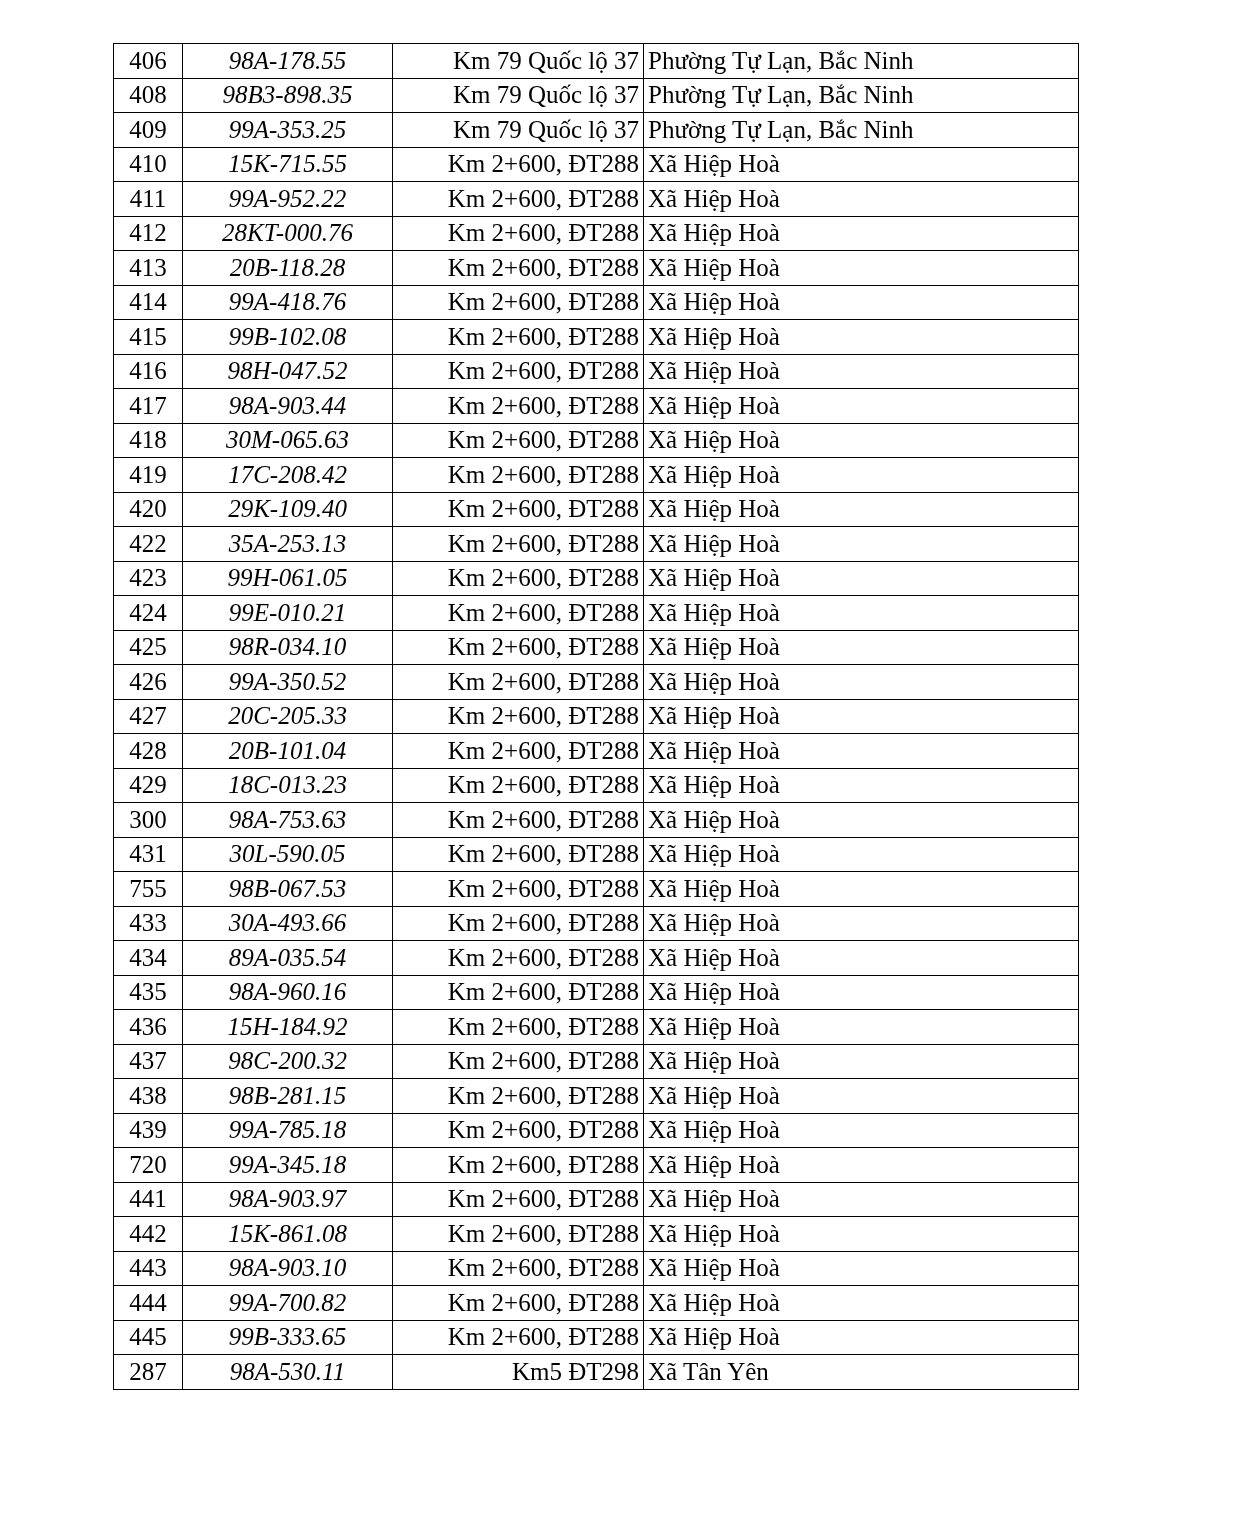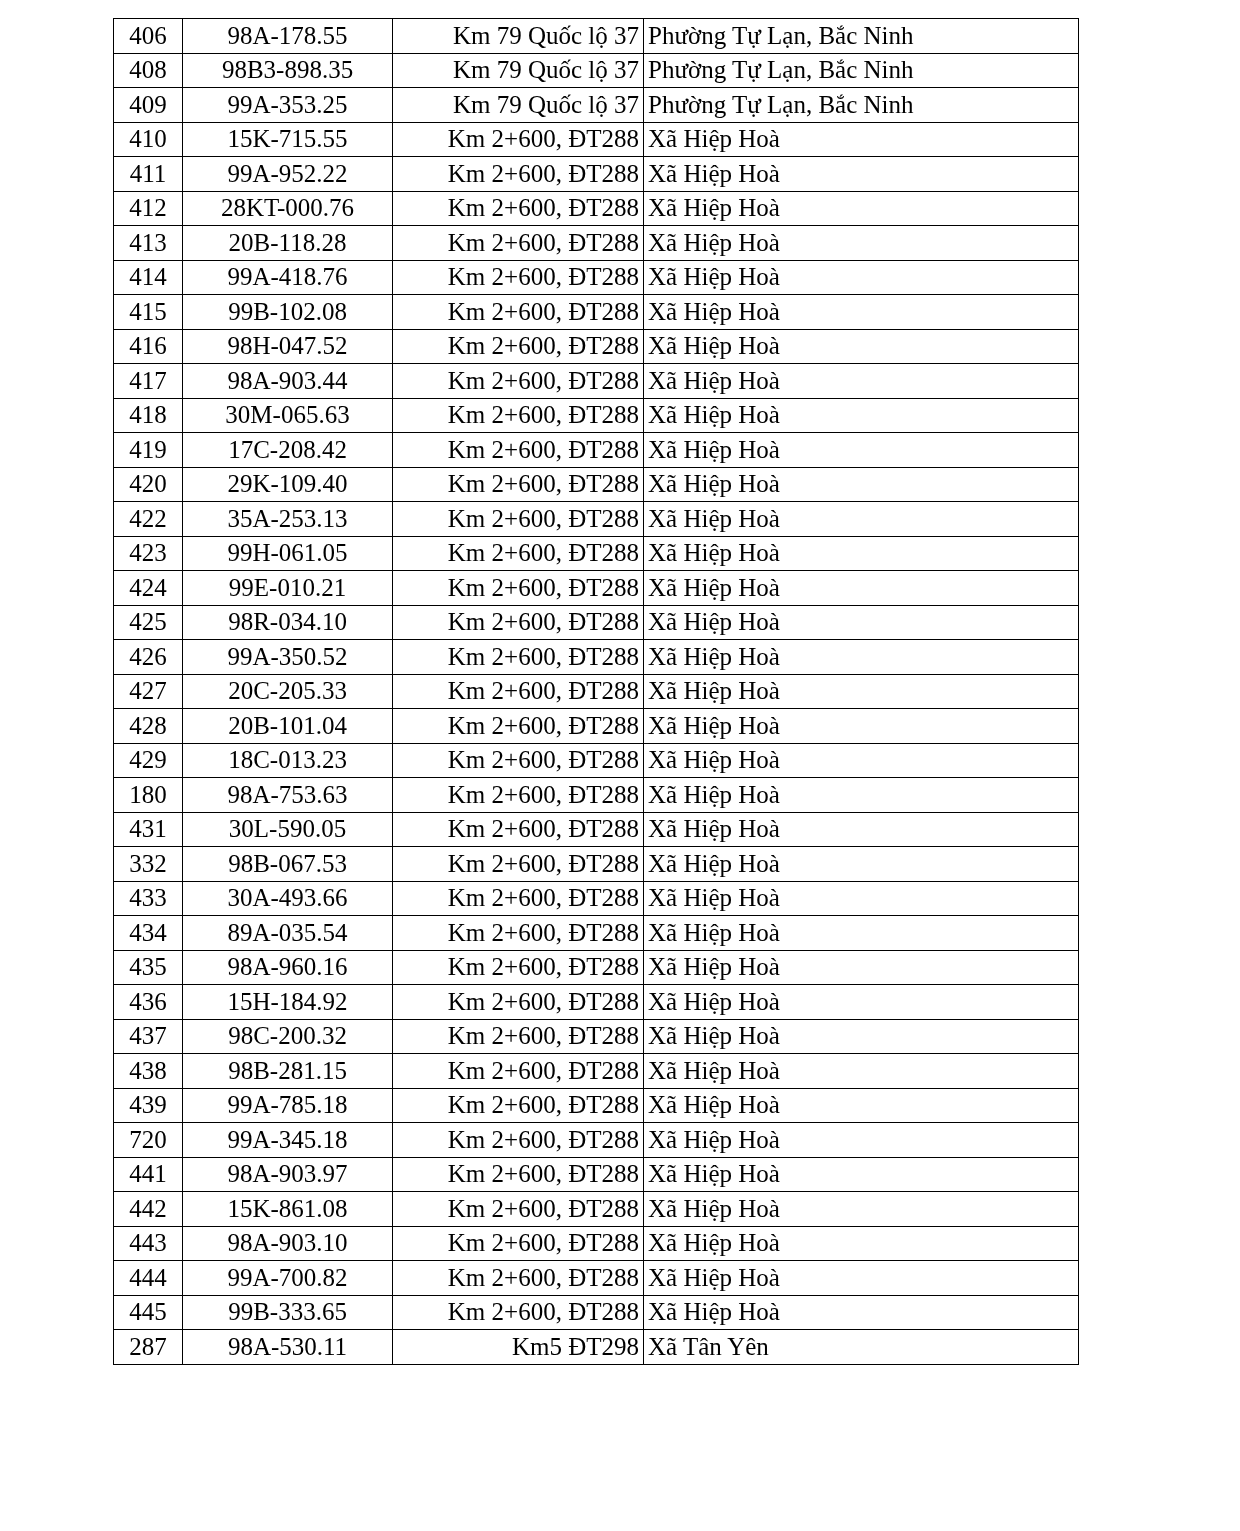--- a/index.html
+++ b/index.html
@@ -18,21 +18,21 @@
   .page {
     position: absolute;
     left: 0;
     top: 0;
     width: 1240px;
     height: 1531px;
   }
   .table-wrap {
     position: absolute;
     left: 113px;
-    top: 18px;
+    top: 43px;
     width: 965px;
   }
   table.reg-table {
     border-collapse: collapse;
     width: 965px;
     table-layout: fixed;
   }
   table.reg-table td {
     border: 1.6px solid #000000;
     height: 33.5px;
@@ -42,21 +42,21 @@
     vertical-align: middle;
     white-space: nowrap;
     overflow: hidden;
   }
   col.c-stt   { width: 69px; }
   col.c-plate { width: 210px; }
   col.c-loc   { width: 251px; }
   col.c-area  { width: 435px; }
 
   td.stt   { text-align: center; }
-  td.plate { text-align: center; }
+  td.plate { text-align: center; font-style: italic; }
   td.loc   { text-align: right; }
   td.area  { }
 </style>
 </head>
 <body>
 
 <div class="page">
   <div class="table-wrap">
     <table class="reg-table">
       <colgroup>
@@ -192,33 +192,33 @@
             <td class="loc">Km 2+600, ĐT288</td>
             <td class="area">Xã Hiệp Hoà</td>
           </tr>
           <tr>
             <td class="stt">429</td>
             <td class="plate">18C-013.23</td>
             <td class="loc">Km 2+600, ĐT288</td>
             <td class="area">Xã Hiệp Hoà</td>
           </tr>
           <tr>
-            <td class="stt">180</td>
+            <td class="stt">300</td>
             <td class="plate">98A-753.63</td>
             <td class="loc">Km 2+600, ĐT288</td>
             <td class="area">Xã Hiệp Hoà</td>
           </tr>
           <tr>
             <td class="stt">431</td>
             <td class="plate">30L-590.05</td>
             <td class="loc">Km 2+600, ĐT288</td>
             <td class="area">Xã Hiệp Hoà</td>
           </tr>
           <tr>
-            <td class="stt">332</td>
+            <td class="stt">755</td>
             <td class="plate">98B-067.53</td>
             <td class="loc">Km 2+600, ĐT288</td>
             <td class="area">Xã Hiệp Hoà</td>
           </tr>
           <tr>
             <td class="stt">433</td>
             <td class="plate">30A-493.66</td>
             <td class="loc">Km 2+600, ĐT288</td>
             <td class="area">Xã Hiệp Hoà</td>
           </tr>

